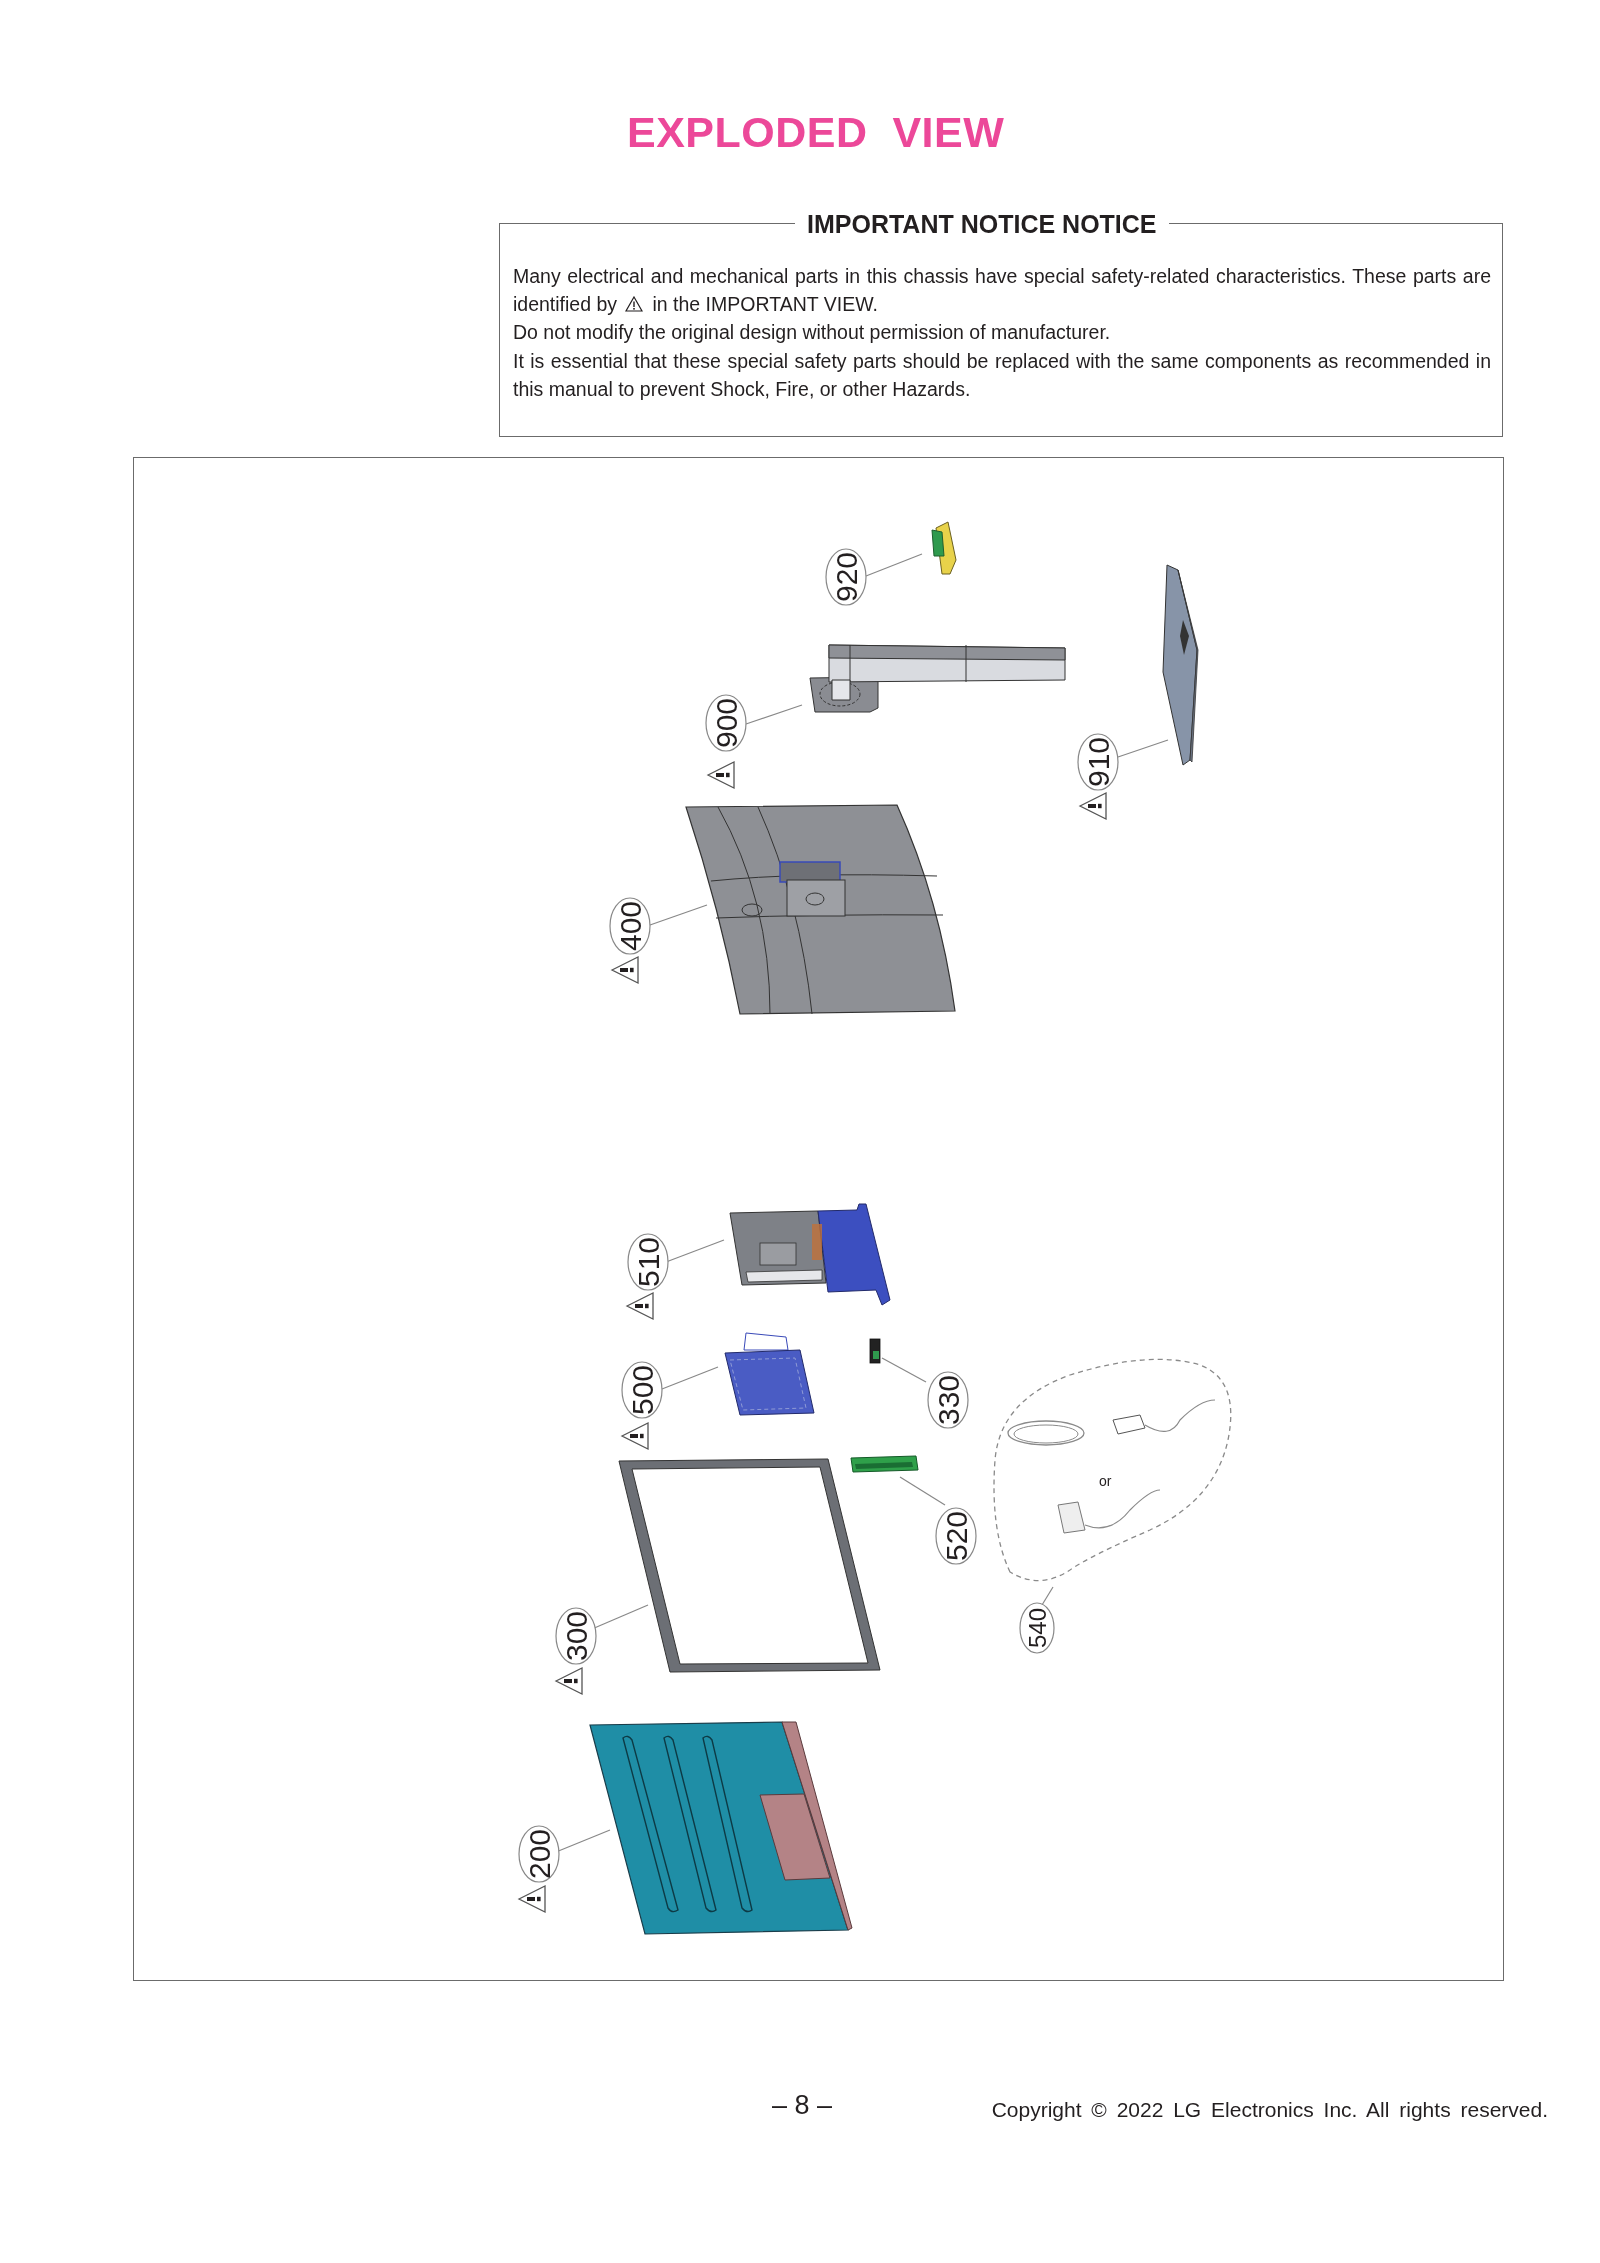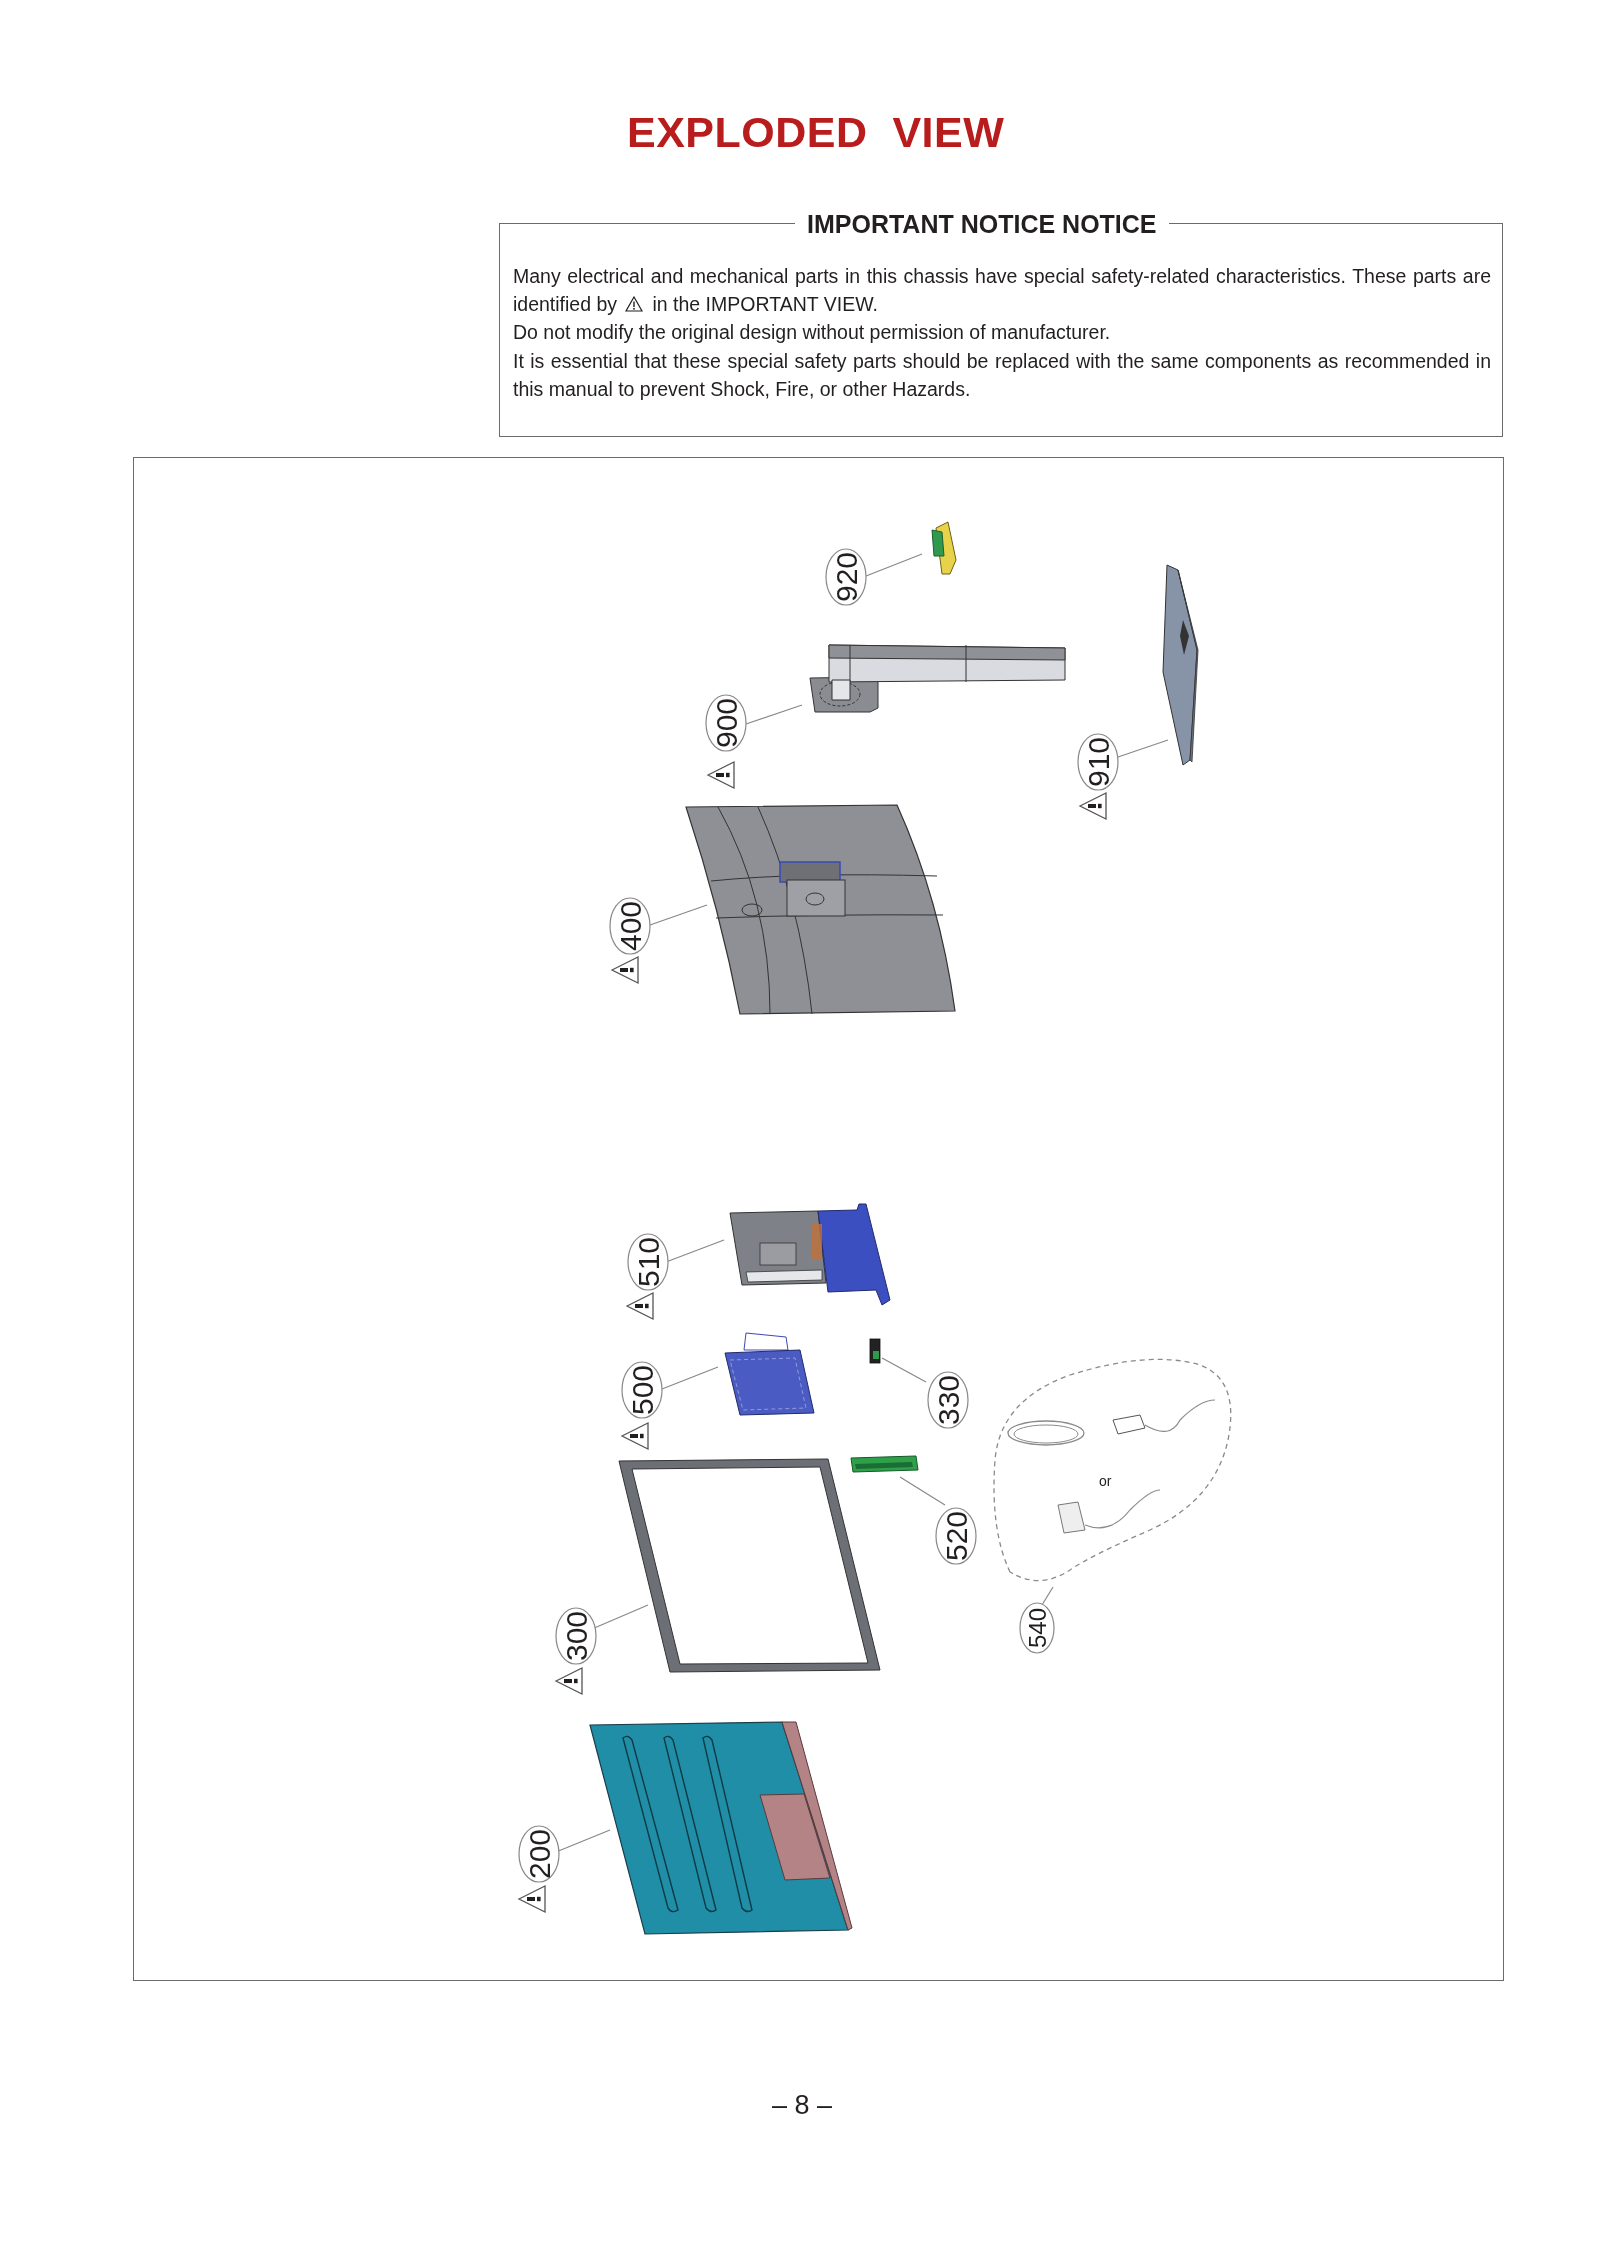--- a/index.html
+++ b/index.html
@@ -1,20 +1,20 @@
 <!DOCTYPE html>
 <html><head>
 <meta charset="utf-8">
 <style>
   html, body { margin: 0; padding: 0; background: #ffffff; }
   body { width: 1600px; height: 2263px; position: relative; overflow: hidden;
          font-family: "Liberation Sans", sans-serif; color: #231f20; }
   .abs { position: absolute; }
   #page-title { left: 627px; top: 108px; font-size: 43px; font-weight: bold;
-                letter-spacing: 0.5px; white-space: pre; color: #b91c1c; }
+                letter-spacing: 0.5px; white-space: pre; color: #ec4899; }
   #notice-box { left: 499px; top: 223px; width: 1004px; height: 214px;
                 border: 1.5px solid #6b6b6b; box-sizing: border-box; }
   #notice-title { left: 795px; top: 210px; padding: 0 12px; background: #fff;
                   font-size: 25px; font-weight: bold; color: #231f20; white-space: nowrap; }
   #notice-body { left: 513px; top: 262px; width: 978px; font-size: 19.5px; line-height: 28.2px;
                  color: #231f20; text-align: justify; }
   #notice-body p { margin: 0; }
   .warn-inline { display: inline-block; width: 18px; height: 16px; vertical-align: -1px; margin: 0 10px 0 2px; }
   #diagram-box { left: 133px; top: 457px; width: 1371px; height: 1524px;
                  border: 1.5px solid #6b6b6b; box-sizing: border-box; }
@@ -173,13 +173,14 @@
     <path d="M703 1738 Q708 1734 712 1740 L752 1910 Q747 1914 742 1908 Z" fill="none" stroke="#0d3a45" stroke-width="1.4"></path>
     <line x1="610" y1="1830" x2="556" y2="1852" stroke="#888" stroke-width="1.2"></line>
     <ellipse cx="539" cy="1854" rx="20" ry="28" fill="#fff" stroke="#888" stroke-width="1.2"></ellipse>
     <text class="callout-text" transform="translate(550,1854) rotate(-90)" text-anchor="middle">200</text>
     <use href="#warn" x="519" y="1899"></use>
   </g>
 </svg>
 
 <div id="page-number" class="abs">– 8 –</div>
 <div id="copyright" class="abs">
+  <div>Copyright © 2022 LG Electronics Inc. All rights reserved.</div>
 </div>
 
 </body></html>

